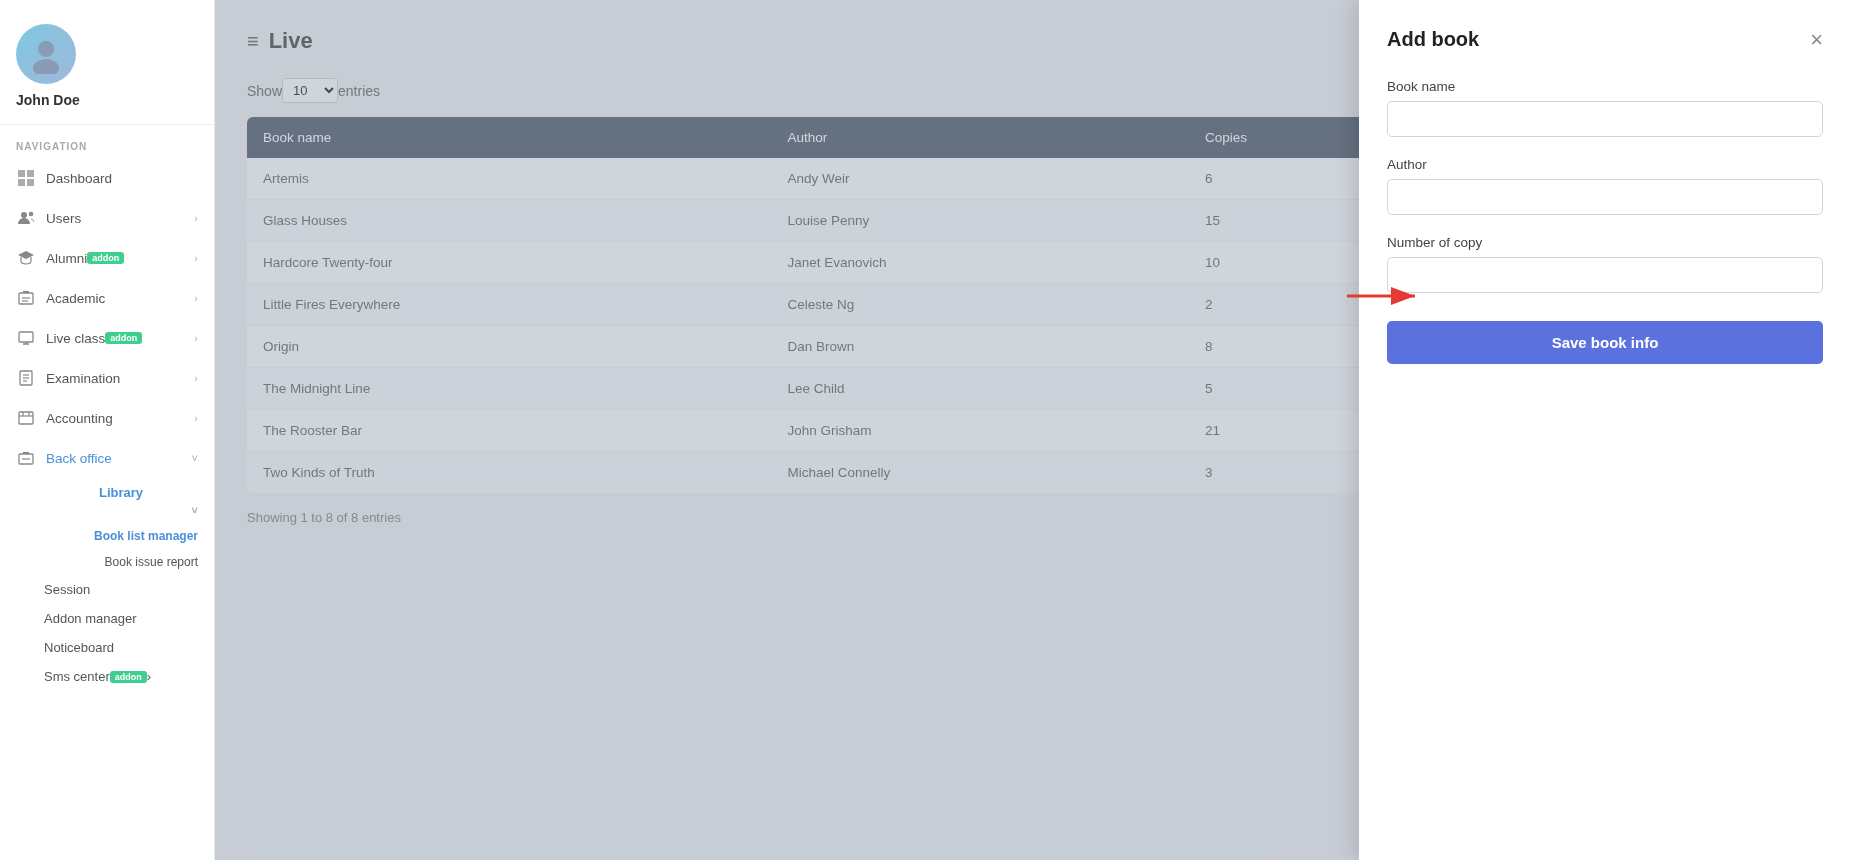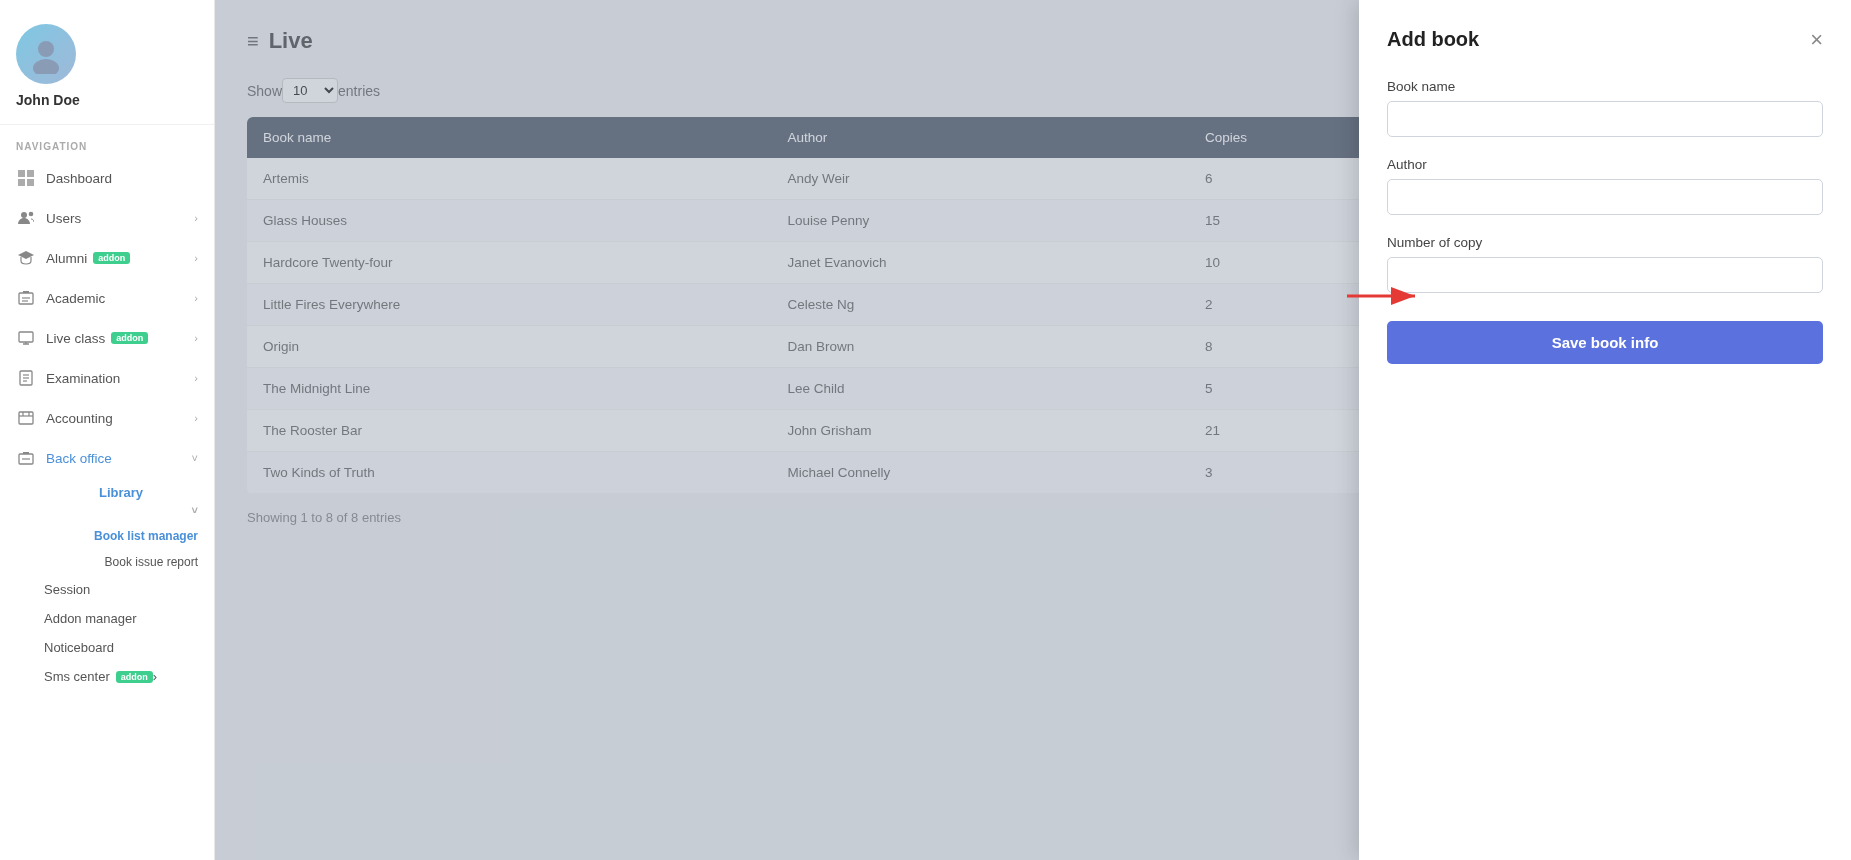--- a/index.html
+++ b/index.html
@@ -54,21 +54,20 @@
     }
     .nav-item .nav-icon { width: 20px; height: 20px; margin-right: 10px; display: flex; align-items: center; justify-content: center; color: #888; }
     .nav-item .chevron { margin-left: auto; font-size: 11px; color: #aaa; }
     .badge-addon {
       background: #3ecf8e;
       color: #fff;
       font-size: 9px;
       font-weight: 700;
       padding: 1px 5px;
       border-radius: 3px;
-      margin-left: 6px;
     }
     .nav-item.active-parent { color: #4a90d9; }
     .nav-sub { padding-left: 44px; }
     .nav-sub-item {
       padding: 7px 16px 7px 0;
       font-size: 13px;
       color: #555;
       cursor: pointer;
     }
     .nav-sub-sub-item {

